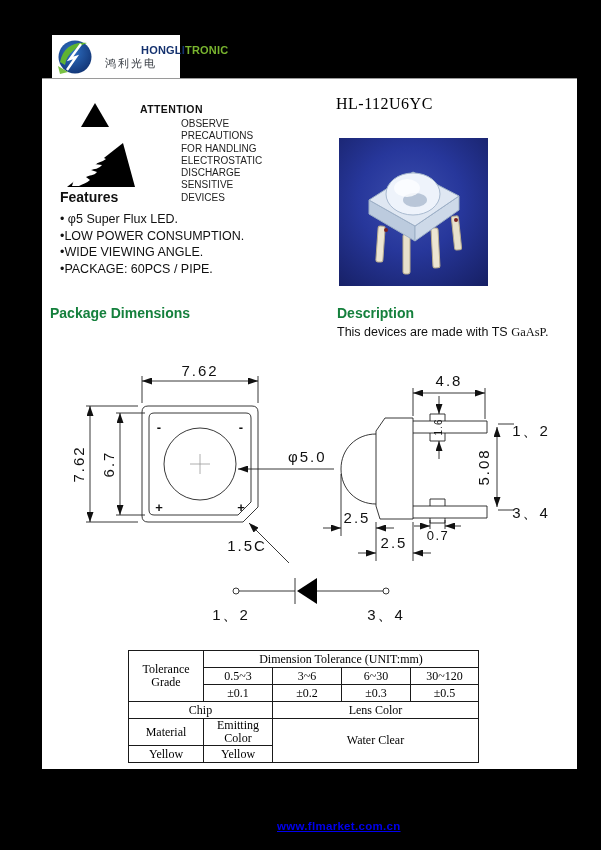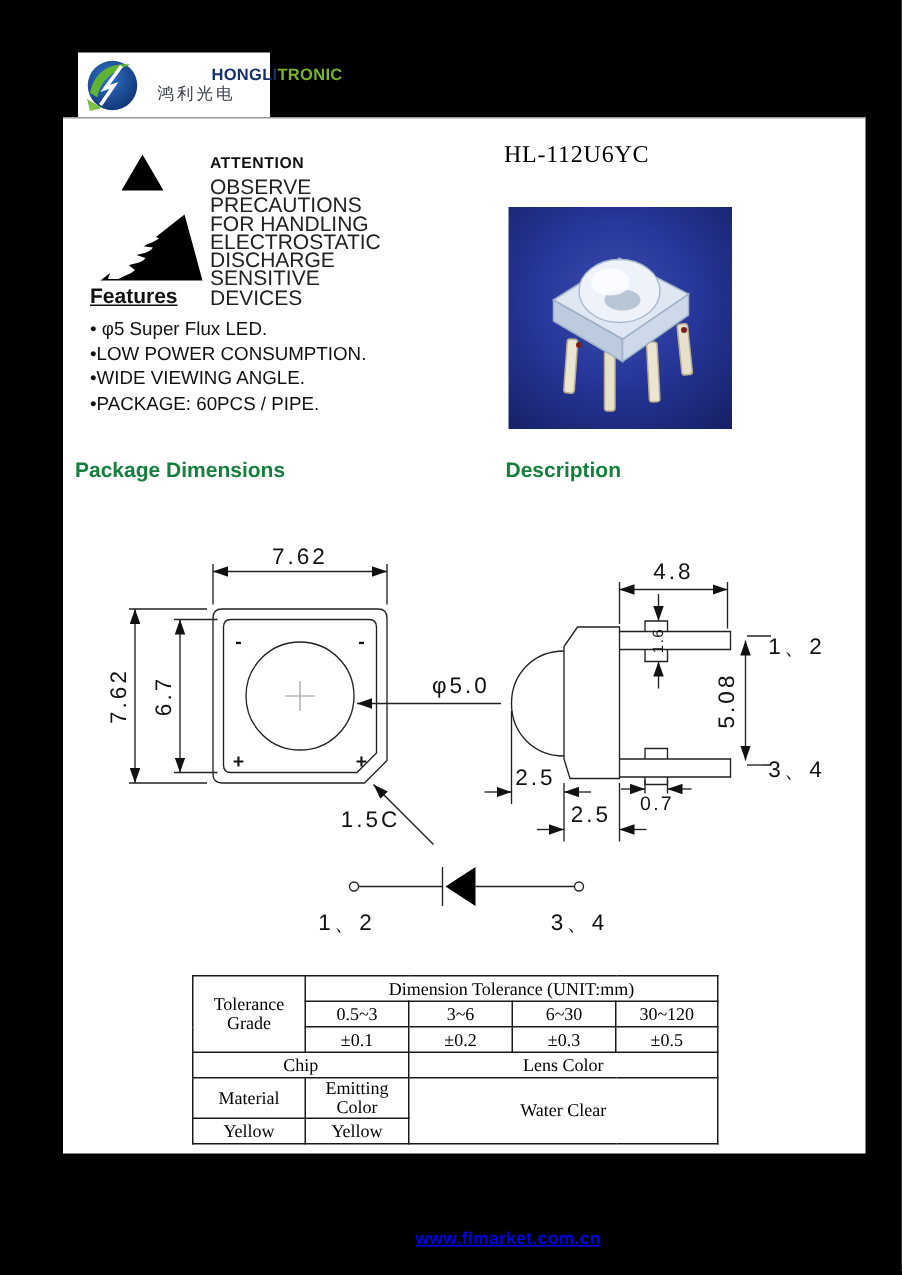--- a/index.html
+++ b/index.html
@@ -12,27 +12,27 @@
   .logo-text{line-height:13px;}
   .logo-line1{font-size:11px;font-weight:bold;letter-spacing:.2px;}
   .brand-primary{color:#14316e;padding-left:36px;}
   .brand-secondary{color:#79b42f;font-weight:bold;}
   .logo-line2{font-size:11px;color:#3a3f46;letter-spacing:2px;}
   .page{position:absolute;left:42px;top:78px;width:535px;height:690px;background:#fff;
         border-top:1px solid #9a9a9a;}
   .esd{position:absolute;left:24px;top:22px;width:70px;height:88px;}
   .attention{position:absolute;left:98px;top:24px;width:130px;}
   .attention-title{font-size:10.5px;font-weight:bold;letter-spacing:.4px;margin-bottom:3px;}
-  .attention-line{font-size:14px;line-height:12.3px;color:#222;}
+  .attention-line{font-size:10px;line-height:12.3px;color:#222;margin-left:41px;}
   .part-number{position:absolute;left:294px;top:16px;font-family:"Liberation Serif",serif;
                font-size:16px;letter-spacing:.5px;color:#000;}
   .photo{position:absolute;left:297px;top:59px;width:149px;height:148px;
          background:radial-gradient(circle at 48% 42%, #3b4dad 0%, #27379b 45%, #161f63 100%);}
   .features{position:absolute;left:18px;top:110px;width:270px;}
-  .features-title{font-size:14px;font-weight:bold;margin:0 0 6px 0;text-decoration:underline;}
+  .features-title{font-size:14px;font-weight:bold;margin:0 0 6px 0;}
   .features-list{list-style:none;margin:0;padding:0;}
   .features-list li{font-size:12.5px;line-height:16.5px;color:#111;}
   .section-h{position:absolute;font-size:14px;font-weight:bold;color:#15803d;}
   .pkg-dim-h{left:8px;top:226px;}
   .desc-h{left:295px;top:226px;}
   .desc-t{position:absolute;left:295px;top:246px;font-size:12.5px;color:#111;}
   .desc-material{font-family:"Liberation Serif",serif;font-size:12.5px;}
   .drawing{position:absolute;left:0;top:277px;}
   .drawing text{font-family:"Liberation Sans",sans-serif;fill:#111;}
   .dim{font-size:15px;letter-spacing:2px;}
@@ -116,20 +116,21 @@
       <ul class="features-list">
         <li>• φ5 Super Flux LED.</li>
         <li>•LOW POWER CONSUMPTION.</li>
         <li>•WIDE VIEWING ANGLE.</li>
         <li>•PACKAGE: 60PCS / PIPE.</li>
       </ul>
     </div>
 
     <div class="section-h pkg-dim-h">Package Dimensions</div>
     <div class="section-h desc-h">Description</div>
+    <div class="desc-t"><span>This devices are made with TS </span><span class="desc-material">GaAsP.</span></div>
 
     <svg class="drawing" width="535" height="290" viewBox="0 0 535 290">
       <defs>
         <marker id="ah" markerWidth="10" markerHeight="7" refX="10" refY="3.5" orient="auto-start-reverse" markerUnits="userSpaceOnUse">
           <path d="M0,0 L10,3.5 L0,7 Z" fill="#111"></path>
         </marker>
       </defs>
 
       <path class="ln" d="M106,50 L210,50 Q216,50 216,56 L216,151 L201,166 L106,166 Q100,166 100,160 L100,56 Q100,50 106,50 Z"></path>
       <path class="ln" d="M112,57 L204,57 Q209,57 209,62 L209,146 L196,159 L112,159 Q107,159 107,154 L107,62 Q107,57 112,57 Z"></path>

